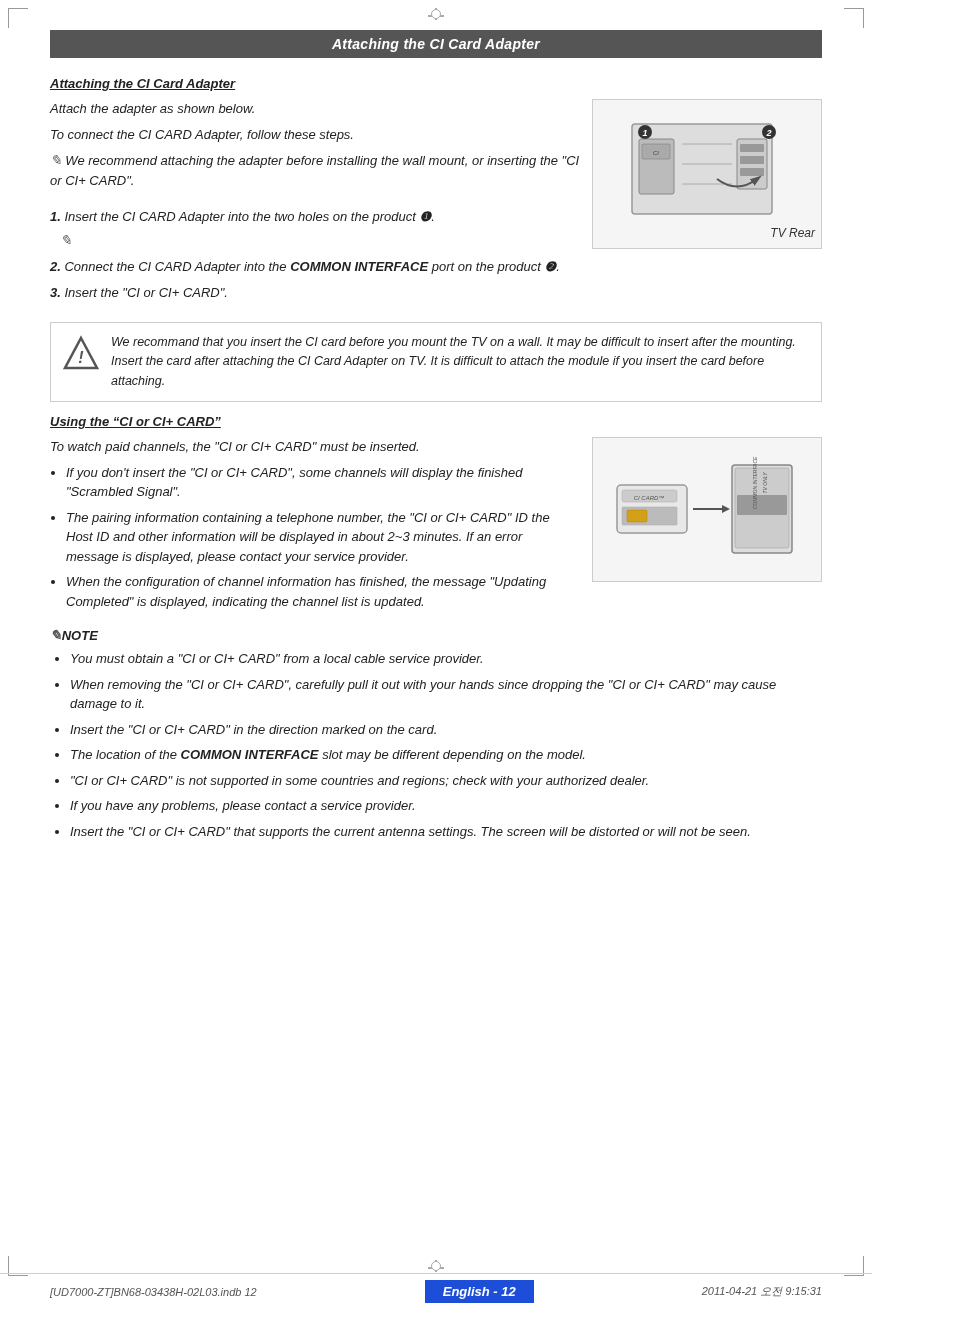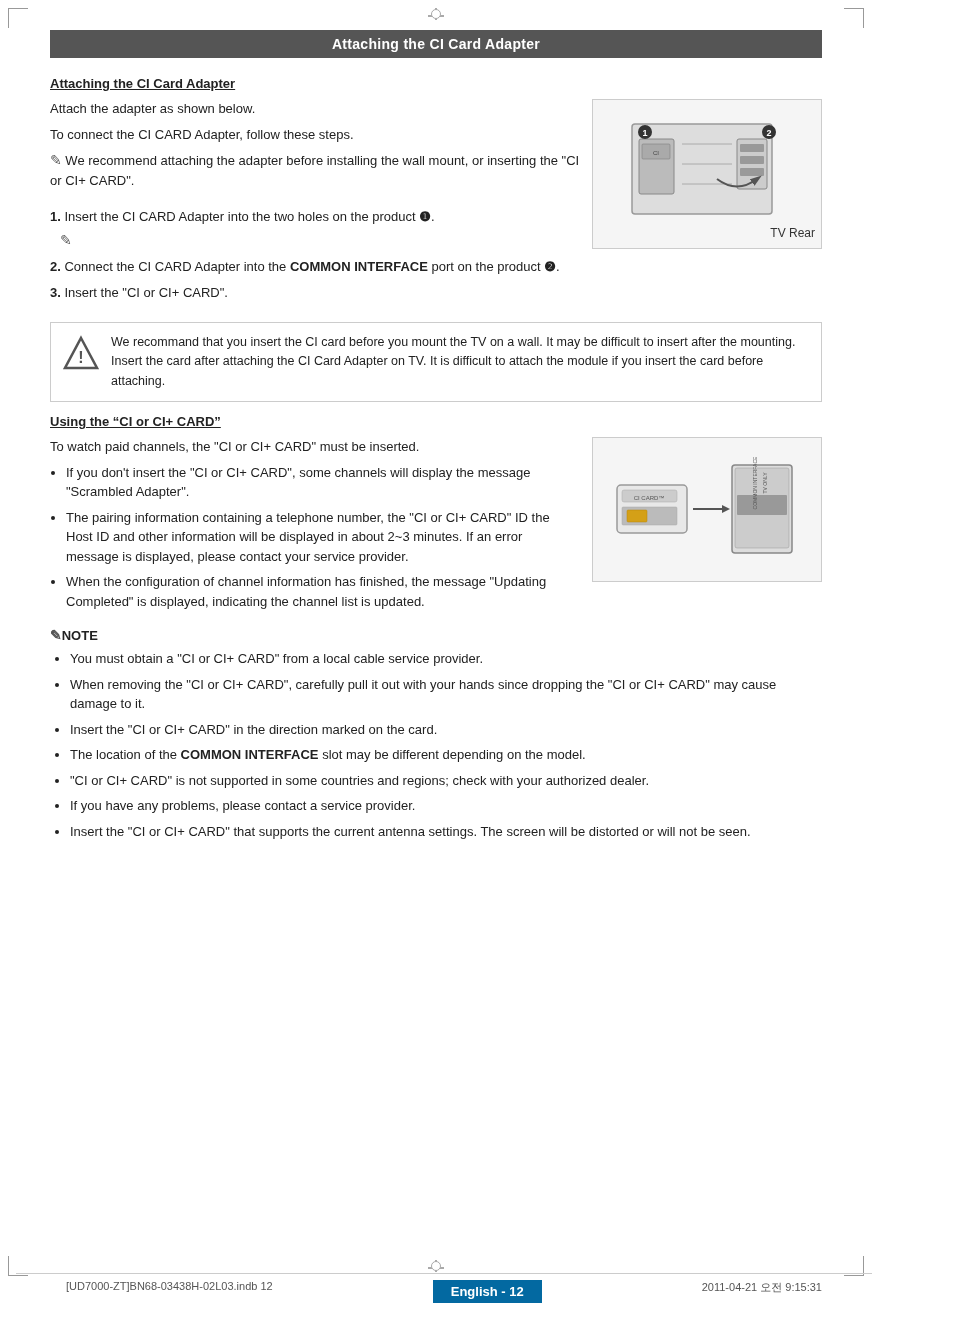--- a/index.html
+++ b/index.html
@@ -11,20 +11,21 @@
       font-size: 13px;
       color: #222;
       position: relative;
     }
 
     .page {
       width: 872px;
       min-height: 1321px;
       padding: 30px 50px 60px 50px;
       position: relative;
+      font-style: italic;
     }
 
     
     .corner-mark {
       position: absolute;
       width: 20px;
       height: 20px;
       border-color: #999;
       border-style: solid;
     }
@@ -201,36 +202,36 @@
       list-style: disc;
       margin-bottom: 6px;
       line-height: 1.5;
       margin-left: 10px;
     }
 
     
     .footer {
       position: absolute;
       bottom: 18px;
-      left: 16px;
+      left: 0;
       right: 0;
       display: flex;
-      align-items: flex-start;
+      align-items: center;
       justify-content: space-between;
       padding: 0 50px;
       font-size: 11px;
       color: #555;
       border-top: 1px solid #ccc;
       padding-top: 6px;
     }
     .footer-center {
       text-align: center;
     }
     .page-number-box {
-      background: #0369a1;
+      background: #1d4ed8;
       color: #fff;
       padding: 4px 18px;
       font-weight: bold;
       font-size: 13px;
     }
 
     
     .quill-icon::before {
       content: '✎';
       font-size: 14px;
@@ -359,21 +360,21 @@
   </div>
 
   <div style="margin-top: 10px;">
     <div class="section-heading">Using the “CI or CI+ CARD”</div>
 
     <div class="section2-content">
       <div class="section2-text">
         <p>To watch paid channels, the "CI or CI+ CARD" must be inserted.</p>
 
         <ul class="bullet-list">
-          <li>If you don't insert the "CI or CI+ CARD", some channels will display the message "Scrambled Adapter".</li>
+          <li>If you don't insert the "CI or CI+ CARD", some channels will display the finished "Scrambled Signal".</li>
           <li>The pairing information containing a telephone number, the "CI or CI+ CARD" ID the Host ID and other information will be displayed in about 2~3 minutes. If an error message is displayed, please contact your service provider.</li>
           <li>When the configuration of channel information has finished, the message "Updating Completed" is displayed, indicating the channel list is updated.</li>
         </ul>
       </div>
 
       <div class="section2-image">
         <div class="image-box image-box-ci">
           <svg width="200" height="130" viewBox="0 0 200 130">
 
             <rect x="10" y="40" width="70" height="48" rx="4" fill="#e8e8e8" stroke="#999" stroke-width="1.5"></rect>

